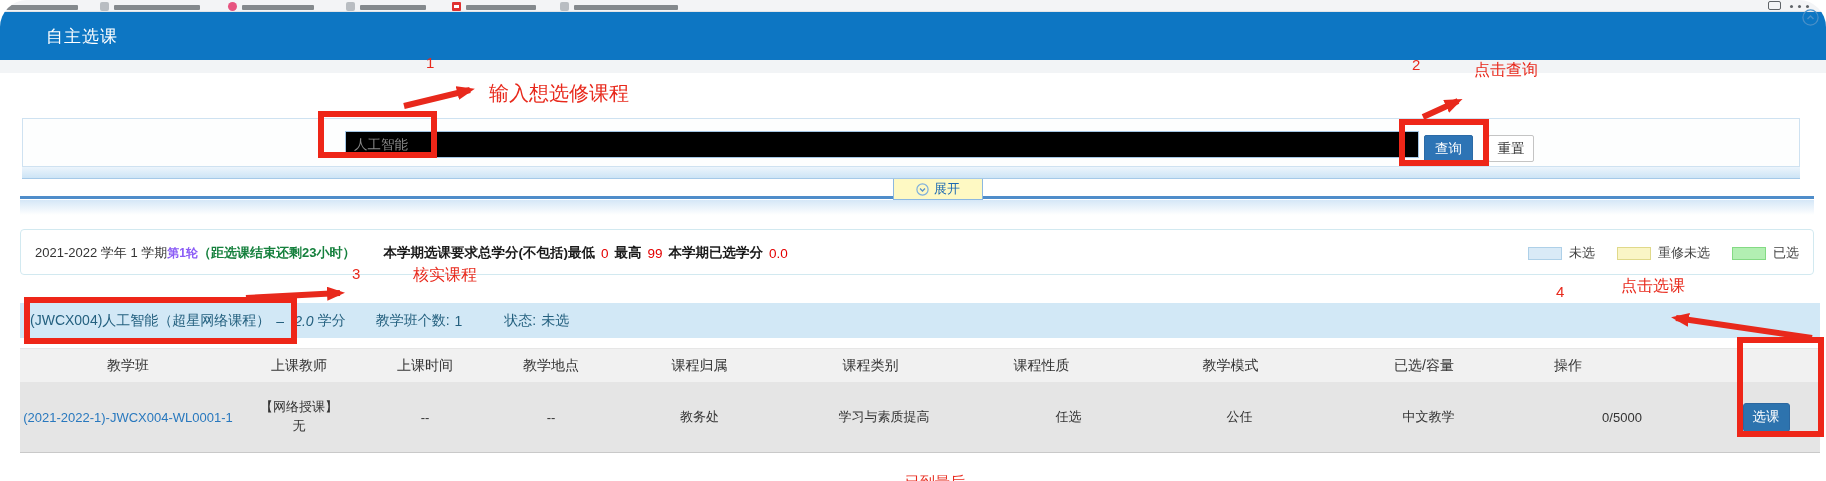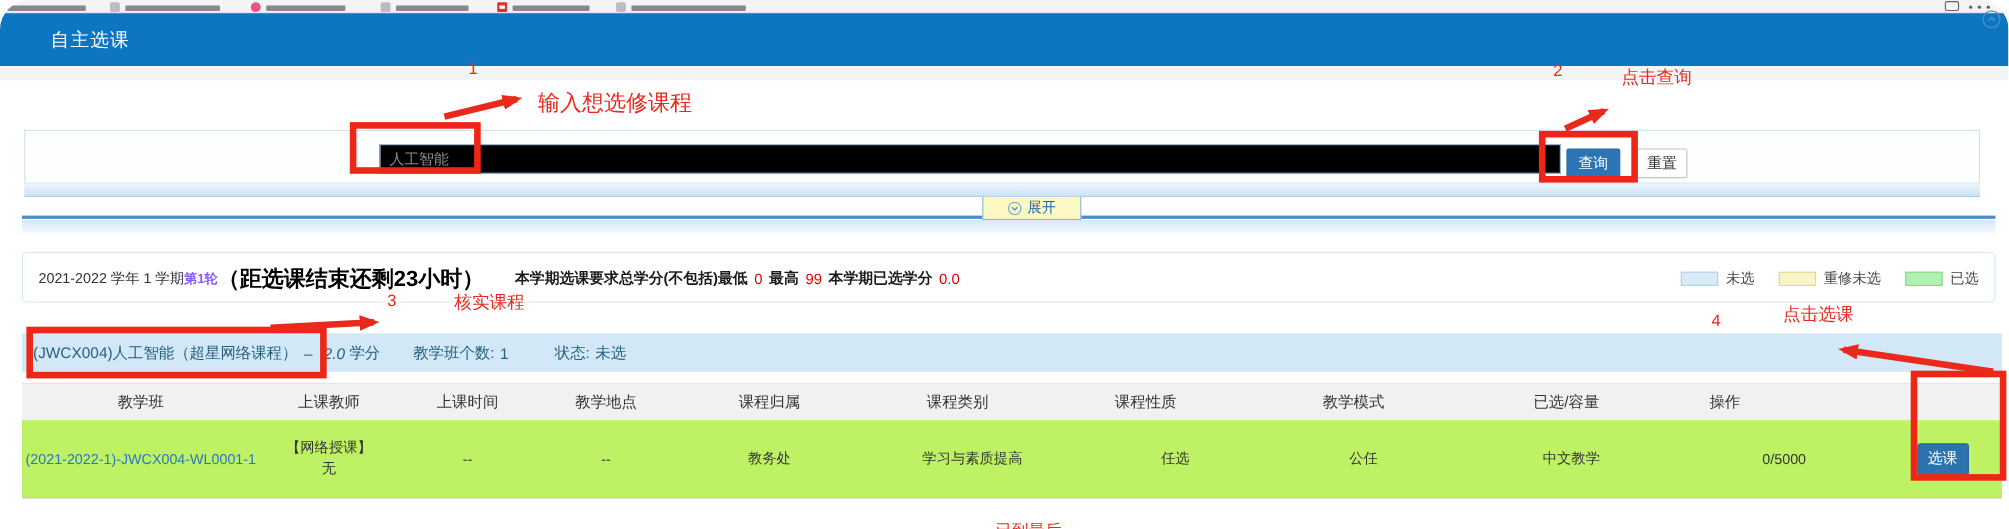--- a/index.html
+++ b/index.html
@@ -32,21 +32,21 @@
   #section-divider-line { position:absolute; left:20px; top:196px; width:1794px; height:3px; background:#4f8dca; }
   #section-divider-glow { position:absolute; left:20px; top:200px; width:1794px; height:15px; background:linear-gradient(#d5e7f7,rgba(255,255,255,0)); }
   #expand-tab { position:absolute; left:893px; top:179px; width:90px; height:21px; background:#fef9c3; border:1px solid #8cb8e0; border-top:none; display:flex; align-items:center; justify-content:center; gap:5px; cursor:pointer; z-index:3; }
   #expand-label { color:#1c69b2; font-size:13px; }
 
   
   #semester-box { position:absolute; left:20px; top:229px; width:1794px; height:46px; background:#fff; border:1px solid #d2e9f0; border-radius:4px; }
   #semester-line { position:absolute; left:14px; top:0; height:46px; display:flex; align-items:center; white-space:nowrap; }
   .sem-term { font-size:13px; color:#333; }
   .sem-round { font-size:12px; color:#8b5cf6; font-weight:bold; }
-  .sem-countdown { font-size:20px; color:#000000; font-weight:bold; }
+  .sem-countdown { font-size:13px; color:#15803d; font-weight:bold; }
   .sem-rule { font-size:13.5px; color:#1a1a1a; font-weight:bold; margin-left:28px; }
   .sem-num { font-size:13.5px; color:#e40000; margin:0 6px; }
   .sem-rule2 { font-size:13.5px; color:#1a1a1a; font-weight:bold; }
   #legend { position:absolute; right:14px; top:0; height:46px; display:flex; align-items:center; gap:22px; }
   .legend-item { display:flex; align-items:center; gap:7px; }
   .legend-swatch { width:34px; height:13px; }
   .sw-unselected { background:#d9eaf7; border:1px solid #aed0e8; }
   .sw-retake { background:#faf5c6; border:1px solid #e0d98a; }
   .sw-selected { background:#b2efb2; border:1px solid #84da84; }
   .legend-label { font-size:13px; color:#444; }
@@ -56,21 +56,21 @@
   .band-credit { font-style:italic; margin:0 4px; }
   .band-gap1 { margin-left:30px; }
   .band-gap2 { margin-left:42px; }
   .band-val { margin-left:5px; }
   #band-collapse { position:absolute; right:7px; top:9px; width:17px; height:17px; cursor:pointer; }
 
   
   #course-table { position:absolute; left:20px; top:348px; width:1800px; }
   .t-header { display:flex; height:34px; background:#f1f1f1; align-items:center; border-top:1px solid #e6e6e6; }
   .t-header .cell { font-size:14px; color:#333; }
-  .t-row { display:flex; height:71px; background:#bef264; align-items:center; border-bottom:1px solid #c9c9c9; }
+  .t-row { display:flex; height:71px; background:#e5e5e5; align-items:center; border-bottom:1px solid #c9c9c9; }
   .t-row .cell { font-size:13px; color:#333; }
   .cell { display:flex; align-items:center; justify-content:center; text-align:center; }
   .c1{width:12%;} .c2{width:7%;} .c3{width:7%;} .c4{width:7%;} .c5{width:9.5%;}
   .c6{width:11%;} .c7{width:9.5%;} .c8{width:9.5%;} .c9{width:11.5%;} .c10{width:10%;} .c11{width:6%;}
   #class-id-link { color:#2878be; cursor:pointer; }
   .teacher-stack { display:flex; flex-direction:column; line-height:1.45; }
   #select-btn { width:47px; height:29px; background:#2d73ae; border:1px solid #2b67a0; border-radius:3px; color:#fff; font-size:13.5px; cursor:pointer; font-family:inherit; }
 
   
   .ann { position:absolute; color:#e8291c; z-index:6; white-space:nowrap; }

